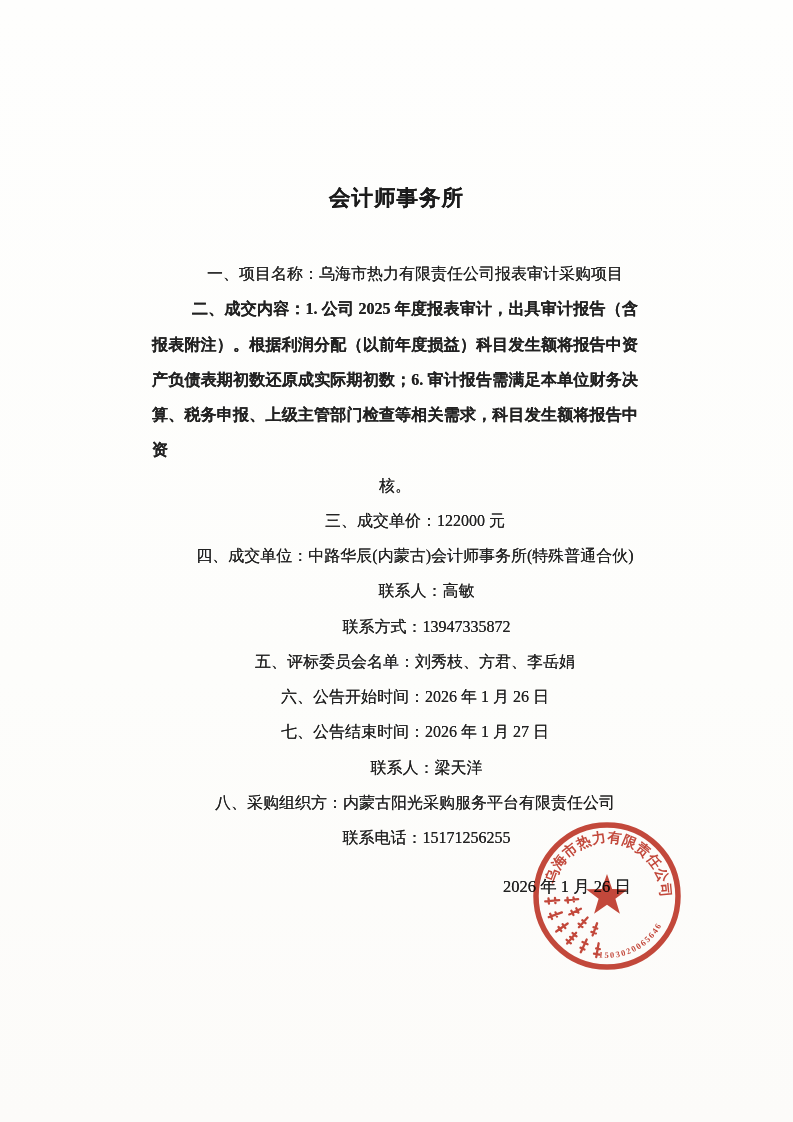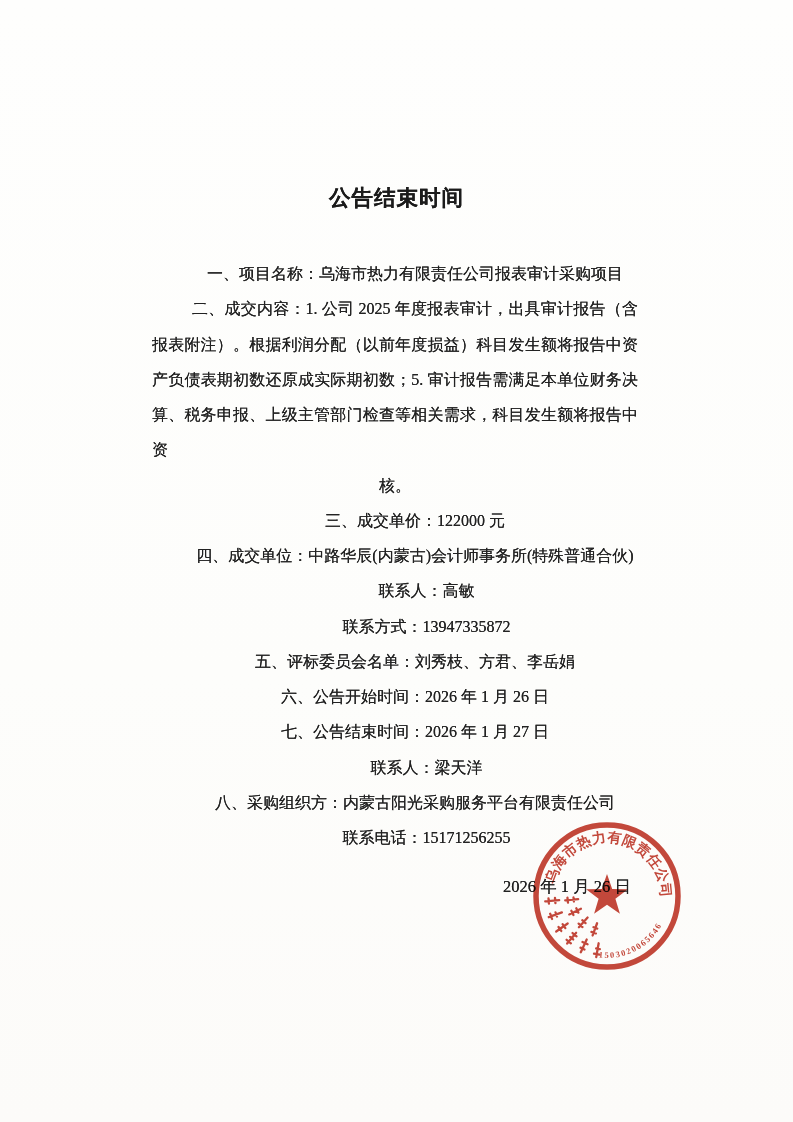--- a/index.html
+++ b/index.html
@@ -38,20 +38,21 @@
   .line {
     line-height: 35.25px;
     white-space: nowrap;
     text-align: center;
   }
   .line.just {
     white-space: normal;
     text-align: justify;
     text-align-last: justify;
     text-justify: inter-character;
+    font-weight: bold;
   }
   .indent-1 { padding-left: 40px; }
   .indent-2 { padding-left: 63px; }
   .doc-date {
     position: absolute;
     top: 876px;
     left: 503px;
     font-size: 16.5px;
     color: #222222;
     white-space: nowrap;
@@ -66,27 +67,27 @@
     mix-blend-mode: multiply;
     opacity: 0.92;
   }
   .stamp svg { display: block; width: 100%; height: 100%; }
 </style>
 </head>
 <body>
 
 <div class="page">
 
-  <div class="doc-title">公告结束时间</div>
+  <div class="doc-title">会计师事务所</div>
 
   <div class="content">
     <div class="line indent-1">一、项目名称：乌海市热力有限责任公司报表审计采购项目</div>
     <div class="line just indent-1">二、成交内容：1. 公司 2025 年度报表审计，出具审计报告（含</div>
     <div class="line just">报表附注）。根据利润分配（以前年度损益）科目发生额将报告中资</div>
-    <div class="line just">产负债表期初数还原成实际期初数；5. 审计报告需满足本单位财务决</div>
+    <div class="line just">产负债表期初数还原成实际期初数；6. 审计报告需满足本单位财务决</div>
     <div class="line just">算、税务申报、上级主管部门检查等相关需求，科目发生额将报告中资</div>
     <div class="line">核。</div>
     <div class="line indent-1">三、成交单价：122000 元</div>
     <div class="line indent-1">四、成交单位：中路华辰(内蒙古)会计师事务所(特殊普通合伙)</div>
     <div class="line indent-2">联系人：高敏</div>
     <div class="line indent-2">联系方式：13947335872</div>
     <div class="line indent-1">五、评标委员会名单：刘秀枝、方君、李岳娟</div>
     <div class="line indent-1">六、公告开始时间：2026 年 1 月 26 日</div>
     <div class="line indent-1">七、公告结束时间：2026 年 1 月 27 日</div>
     <div class="line indent-2">联系人：梁天洋</div>

